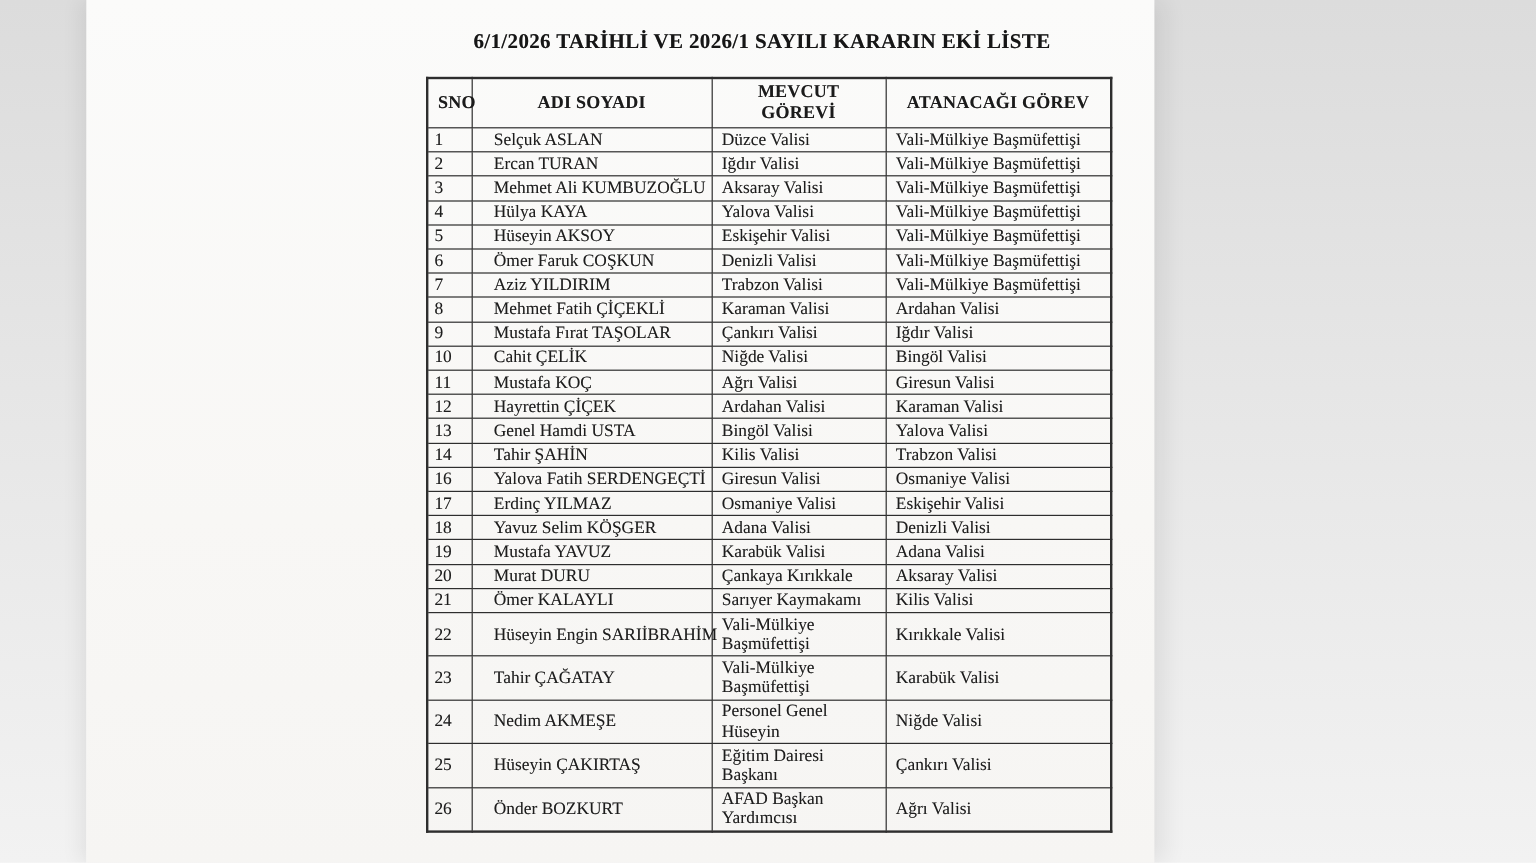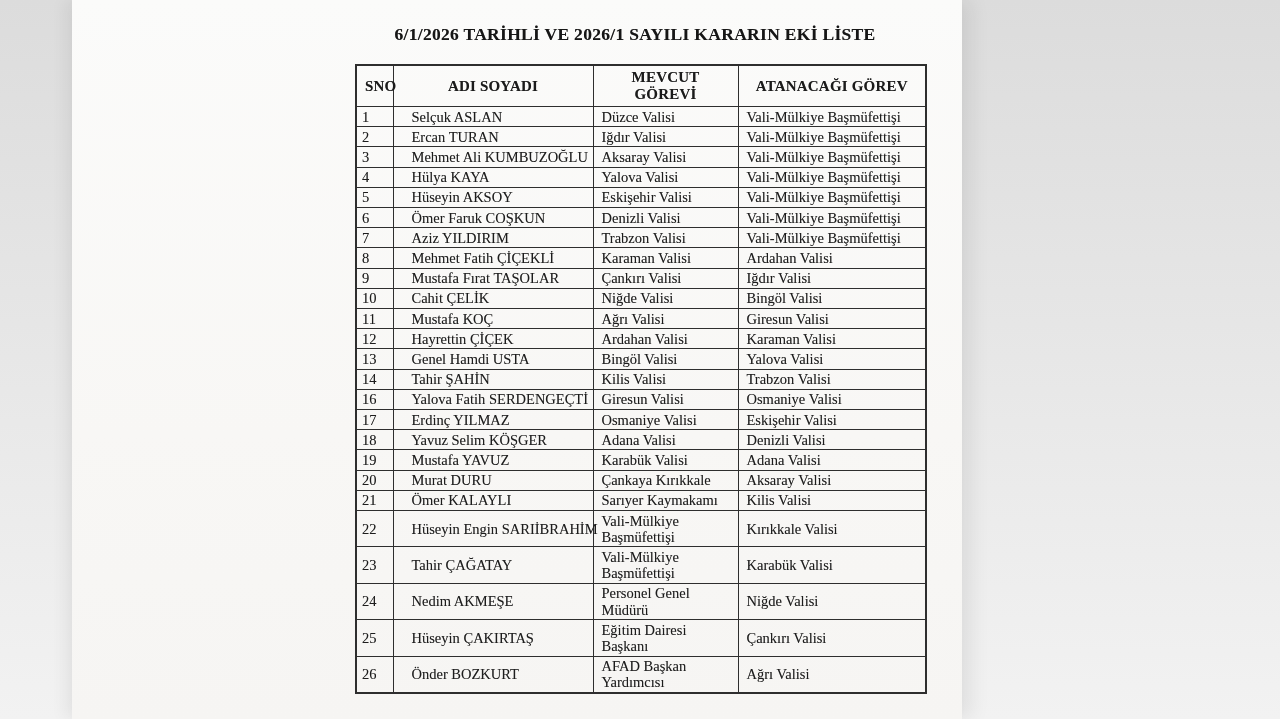--- a/index.html
+++ b/index.html
@@ -228,21 +228,21 @@
   </tr>
         <tr class="data-row">
     <td class="c-sno">23</td>
     <td class="c-name">Tahir ÇAĞATAY</td>
     <td class="c-current">Vali-Mülkiye Başmüfettişi</td>
     <td class="c-next">Karabük Valisi</td>
   </tr>
         <tr class="data-row">
     <td class="c-sno">24</td>
     <td class="c-name">Nedim AKMEŞE</td>
-    <td class="c-current">Personel Genel Müdürü</td>
+    <td class="c-current">Personel Genel Hüseyin</td>
     <td class="c-next">Niğde Valisi</td>
   </tr>
         <tr class="data-row">
     <td class="c-sno">25</td>
     <td class="c-name">Hüseyin ÇAKIRTAŞ</td>
     <td class="c-current">Eğitim Dairesi Başkanı</td>
     <td class="c-next">Çankırı Valisi</td>
   </tr>
         <tr class="data-row">
     <td class="c-sno">26</td>

